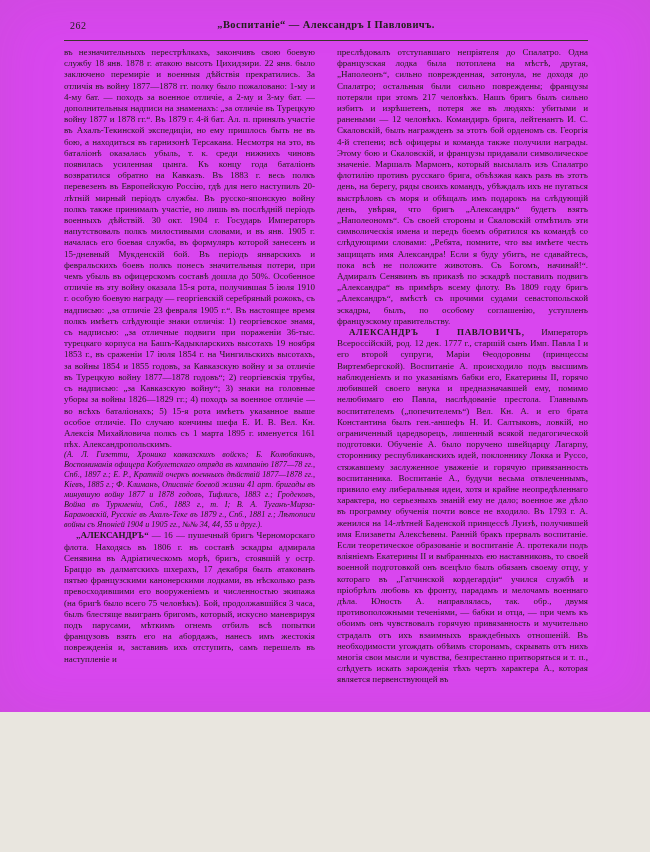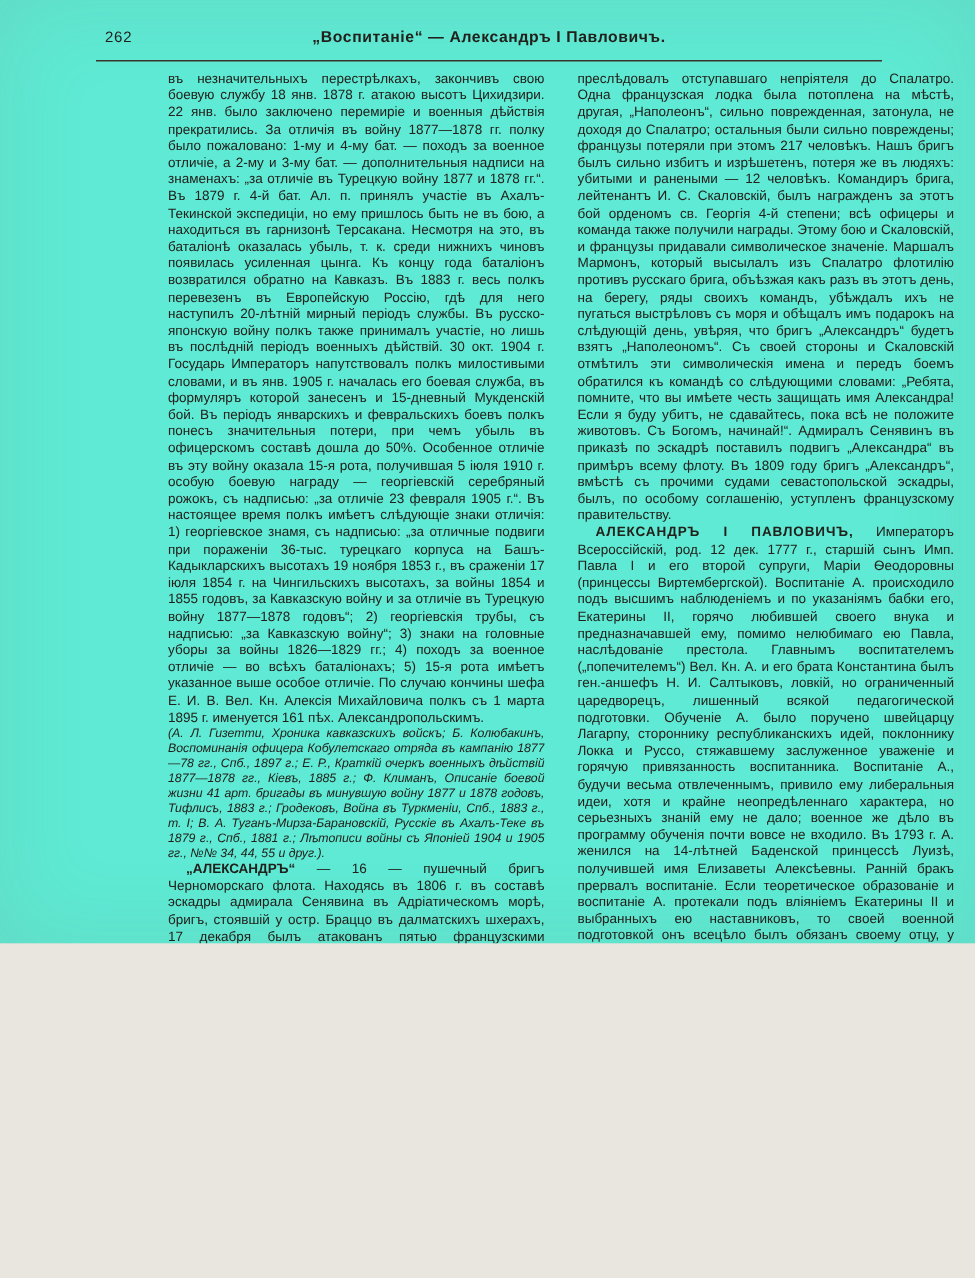--- a/index.html
+++ b/index.html
@@ -3,23 +3,23 @@
 <meta charset="utf-8">
 <style>
   html, body {
     margin: 0;
     padding: 0;
     background: #e9e6df;
   }
   .page {
     position: relative;
     width: 650px;
-    height: 629px;
-    background: #5eead4;
-    font-family: Liberation Sans, sans-serif;
+    height: 712px;
+    background: #d946ef;
+    font-family: Liberation Serif, serif;
     color: #22201b;
     overflow: hidden;
     box-shadow: inset 0 0 60px rgba(120,110,90,0.12);
   }
   .page-header {
     position: absolute;
     left: 64px;
     top: 19px;
     width: 524px;
     height: 16px;
@@ -51,21 +51,20 @@
   }
   .columns {
     position: absolute;
     left: 64px;
     top: 47px;
     width: 524px;
     height: 795px;
     overflow: hidden;
     display: flex;
     gap: 22px;
-    margin-left: 48px;
   }
   .col {
     width: 251px;
     flex: 0 0 251px;
     font-size: 9px;
     line-height: 11.2px;
     text-align: justify;
     overflow: hidden;
   }
   .col p { margin: 0; }

